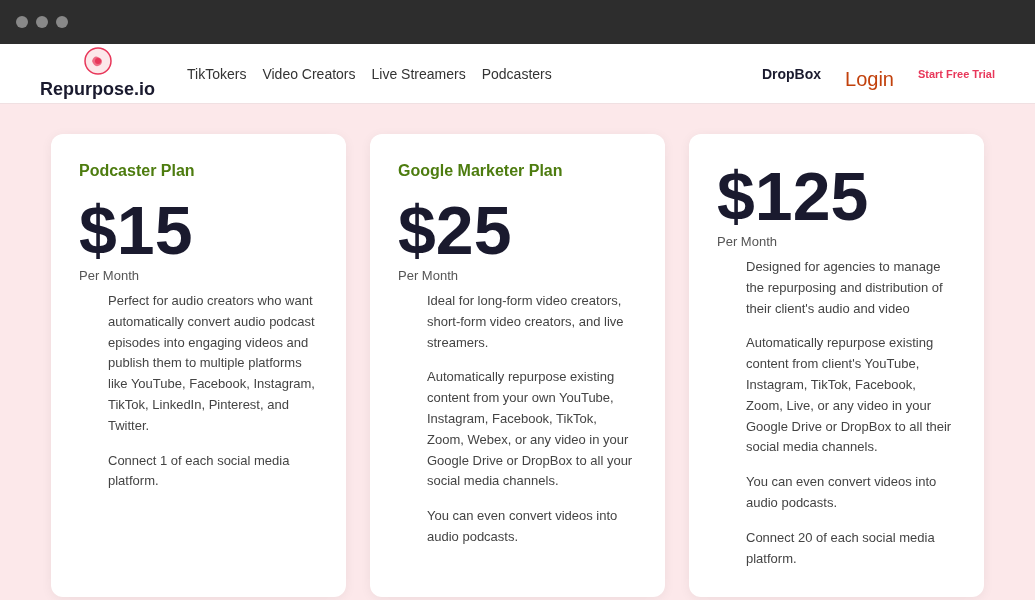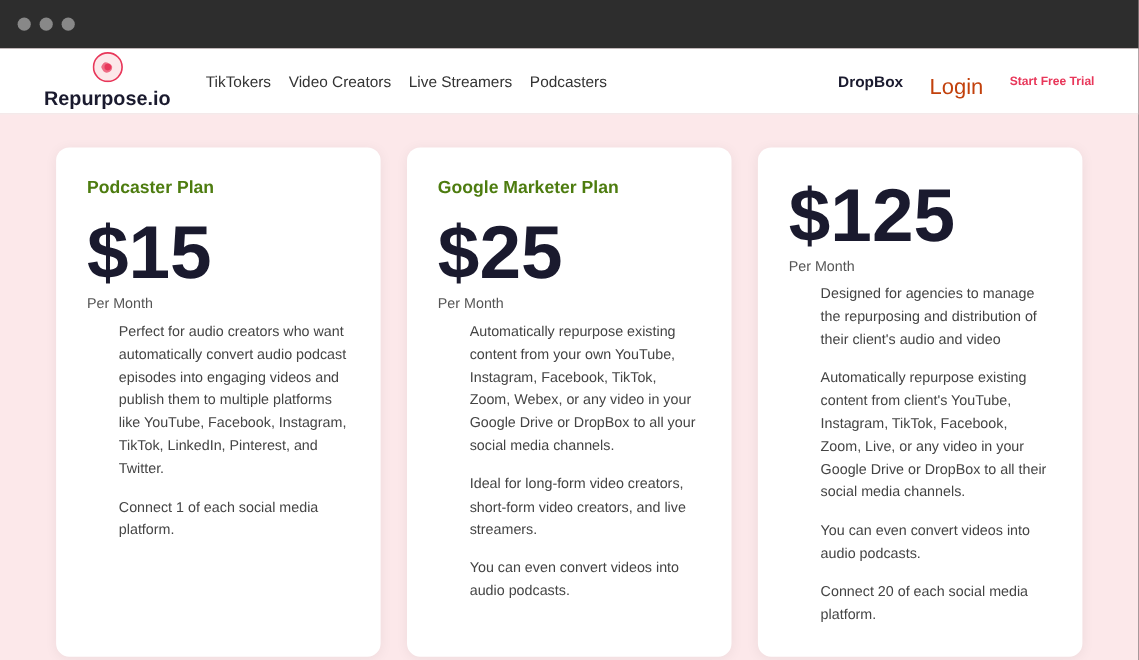--- a/index.html
+++ b/index.html
@@ -186,22 +186,22 @@
         <div class="plan-name">Podcaster Plan</div>
         <div class="plan-price">$15</div>
         <div class="plan-period">Per Month</div>
         <p class="plan-desc">Perfect for audio creators who want automatically convert audio podcast episodes into engaging videos and publish them to multiple platforms like YouTube, Facebook, Instagram, TikTok, LinkedIn, Pinterest, and Twitter.</p>
         <p class="plan-desc">Connect 1 of each social media platform.</p>
       </div>
       <div class="plan-card">
         <div class="plan-name">Google Marketer Plan</div>
         <div class="plan-price">$25</div>
         <div class="plan-period">Per Month</div>
+        <p class="plan-desc">Ideal for long-form video creators, short-form video creators, and live streamers.</p>
         <p class="plan-desc">Automatically repurpose existing content from your own YouTube, Instagram, Facebook, TikTok, Zoom, Webex, or any video in your Google Drive or DropBox to all your social media channels.</p>
-        <p class="plan-desc">Ideal for long-form video creators, short-form video creators, and live streamers.</p>
         <p class="plan-desc">You can even convert videos into audio podcasts.</p>
       </div>
       <div class="plan-card">
         <div class="plan-price">$125</div>
         <div class="plan-period">Per Month</div>
         <p class="plan-desc">Designed for agencies to manage the repurposing and distribution of their client's audio and video</p>
         <p class="plan-desc">Automatically repurpose existing content from client's YouTube, Instagram, TikTok, Facebook, Zoom, Live, or any video in your Google Drive or DropBox to all their social media channels.</p>
         <p class="plan-desc">You can even convert videos into audio podcasts.</p>
         <p class="plan-desc">Connect 20 of each social media platform.</p>
       </div>

